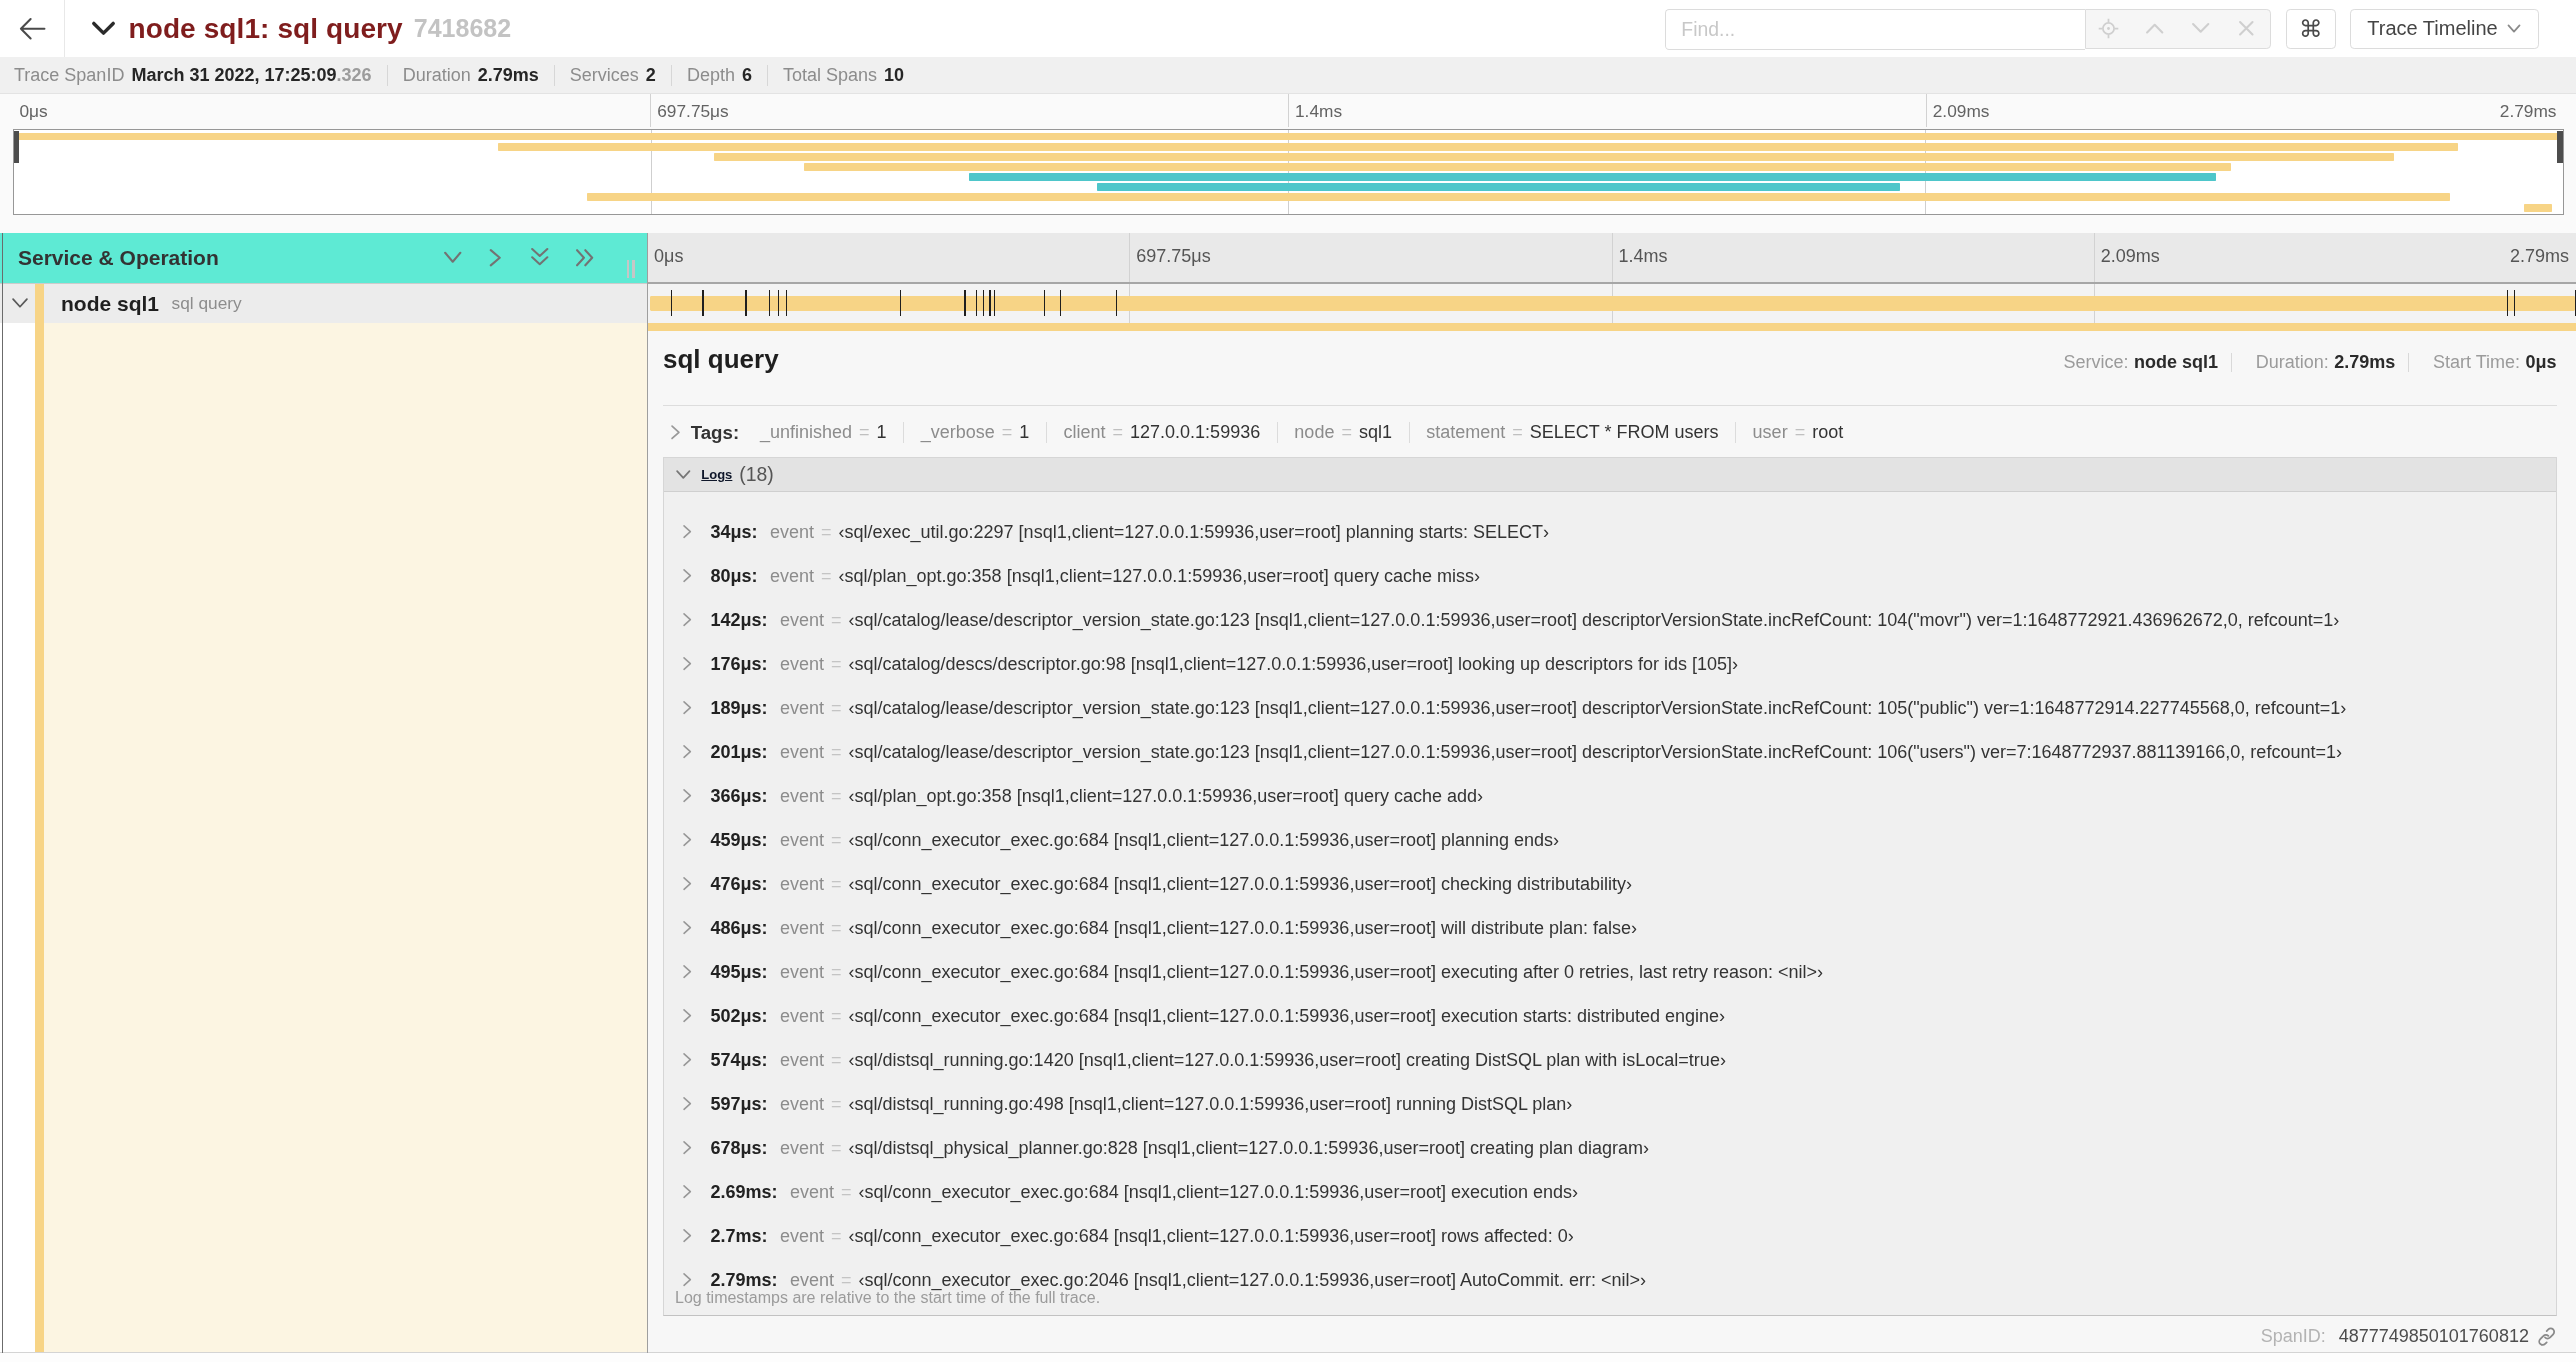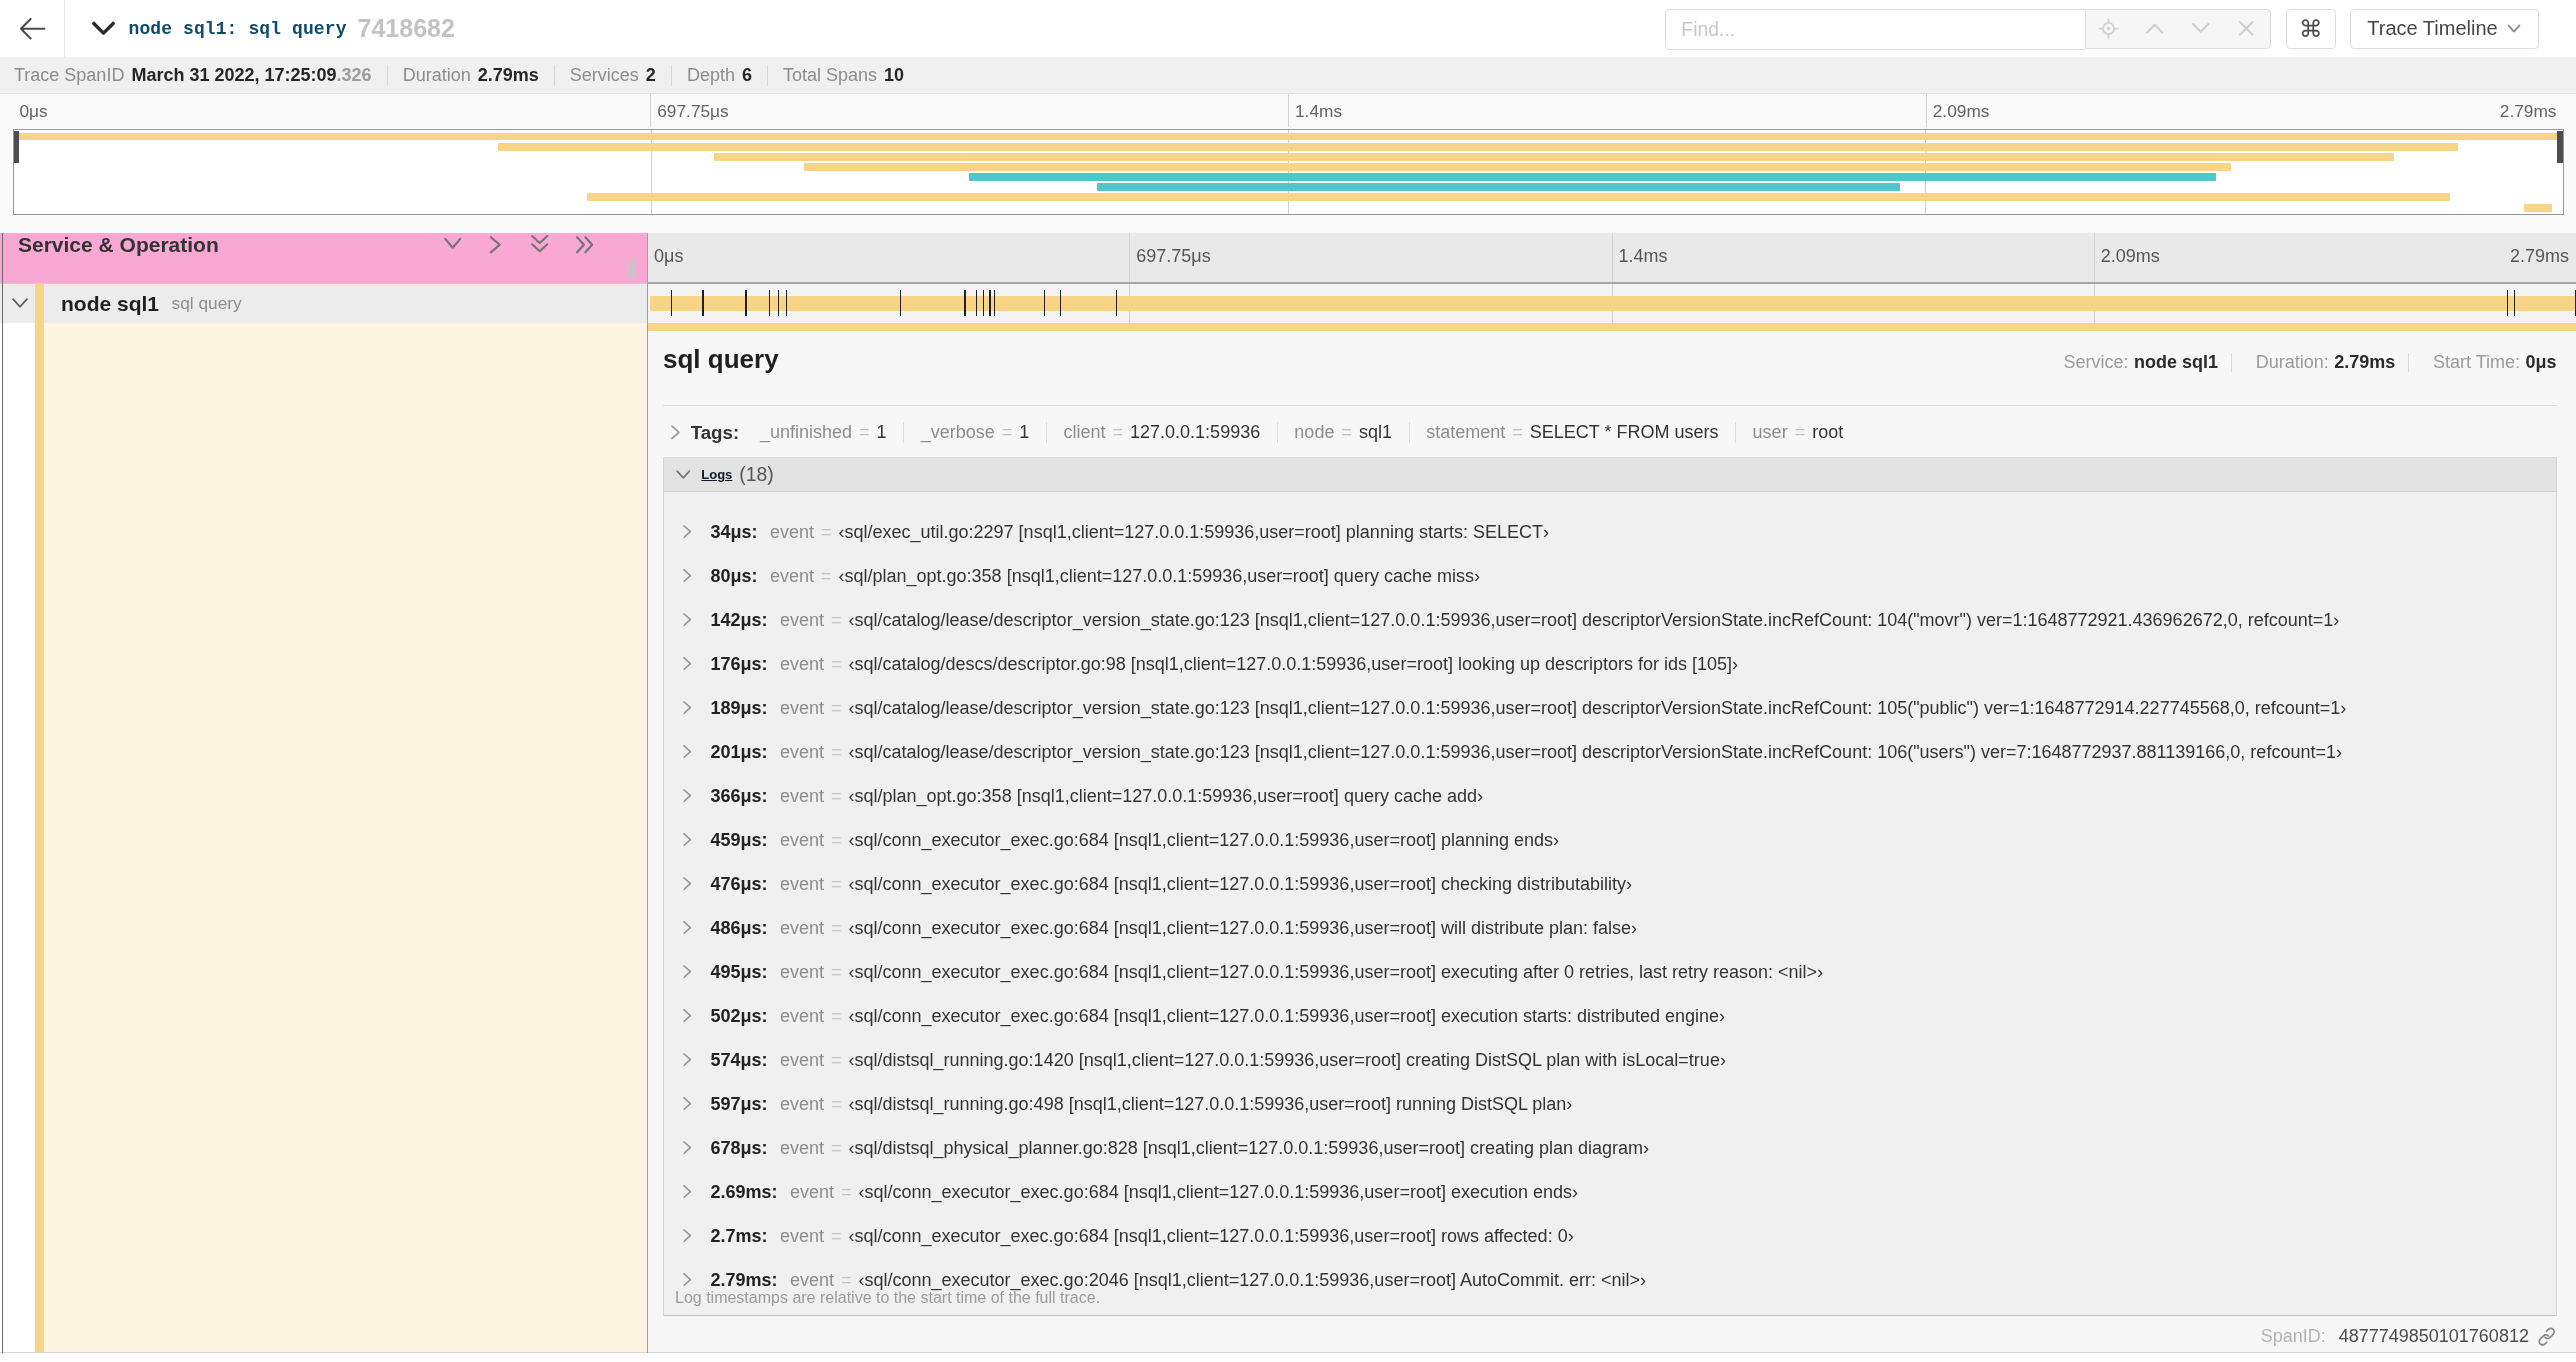--- a/index.html
+++ b/index.html
@@ -3,21 +3,21 @@
 <meta charset="utf-8">
 <style>
   html,body{margin:0;padding:0;background:#fafafa;}
   body{width:2576px;height:1363px;overflow:hidden;font-family:"Liberation Sans",sans-serif;-webkit-font-smoothing:antialiased;}
   .page{position:relative;width:2576px;height:1363px;background:#fafafa;overflow:hidden;}
 
   
   .topbar{position:absolute;top:0;left:0;right:0;height:57px;background:#fff;border-bottom:0.7px solid #e4e4e4;display:flex;align-items:center;}
   .back-btn{width:64px;height:57px;border-right:0.7px solid #e8e8e8;display:flex;align-items:center;justify-content:center;cursor:pointer;flex:0 0 auto;}
   .title-chev{margin-left:26px;display:flex;align-items:center;flex:0 0 auto;cursor:pointer;}
-  .page-title{font-size:18px;font-weight:bold;color:#0c4a6e;margin:0 0 0 12.5px;letter-spacing:0.1px;font-family:Liberation Mono, monospace;}
+  .page-title{font-size:28px;font-weight:bold;color:#7f1d1d;margin:0 0 0 12.5px;letter-spacing:0.1px;}
   .trace-id{font-size:25px;font-weight:bold;color:#c3c3c3;margin-left:11px;}
   .top-controls{margin-left:auto;margin-right:37px;display:flex;align-items:center;}
   .find-wrap{display:flex;align-items:stretch;height:40px;}
   .find-input{width:388px;height:39px;border:0.7px solid #dcdcdc;border-right:none;border-radius:4.2px 0 0 4.2px;padding:0 15.2px;font-size:19.4px;color:#444;background:#fff;outline:none;font-family:"Liberation Sans",sans-serif;}
   .find-input::placeholder{color:#c8c8c8;}
   .find-btns{display:flex;align-items:center;background:#f6f6f6;border:0.7px solid #dcdcdc;border-radius:0 4.2px 4.2px 0;}
   .find-btn{width:46px;height:39px;display:flex;align-items:center;justify-content:center;color:#cfcfcf;}
   .sq-btn{height:40px;border:0.7px solid #dcdcdc;border-radius:4.2px;background:#fff;display:flex;align-items:center;justify-content:center;cursor:pointer;}
   .kbd-btn{width:50px;margin-left:15.2px;font-size:23.5px;color:#4a4a4a;}
   .view-btn{min-width:148px;margin-left:14px;padding:0 16.6px;font-size:20px;color:#454545;}
@@ -34,21 +34,21 @@
   
   .mini-axis{position:absolute;top:94px;left:12.5px;width:2551px;height:33px;background:#fafafa;}
   .axis-label{position:absolute;top:7px;font-size:17.3px;color:#636363;white-space:nowrap;}
   .minimap{position:absolute;top:129px;left:12.5px;width:2551px;height:86px;background:#fff;border:0.7px solid #979797;box-sizing:border-box;cursor:crosshair;}
   .mini-grid{position:absolute;top:0;bottom:0;width:0.7px;background:#cfcfcf;}
   .mini-span{position:absolute;height:7.6px;border-radius:0.7px;}
   .mini-handle{position:absolute;width:5.5px;height:32px;background:#4d4d4d;top:0.7px;cursor:ew-resize;}
 
   
   .cols-header{position:absolute;top:233px;left:0;right:0;height:51px;display:flex;}
-  .left-header{width:647px;box-sizing:border-box;background:#f9a8d4;border-bottom:0.7px solid #cccccc;display:flex;position:relative;flex:0 0 auto;}
+  .left-header{width:647px;box-sizing:border-box;background:#5eead4;border-bottom:0.7px solid #cccccc;display:flex;align-items:center;position:relative;flex:0 0 auto;}
   .left-header .hdr-title{font-size:21px;font-weight:bold;color:#333;margin-left:18px;}
   .hdr-icons{position:absolute;right:50px;display:flex;align-items:center;gap:23.5px;}
   .hdr-icon{display:flex;align-items:center;justify-content:center;cursor:pointer;color:#737373;}
   .col-grip{position:absolute;right:12.5px;bottom:5.5px;display:flex;gap:3.5px;cursor:col-resize;}
   .col-grip i{display:block;width:2.1px;height:18px;background:#c6c6c6;}
   .right-header{flex:1;background:#e9e9e9;border-bottom:2.8px solid #a6a6a6;box-sizing:border-box;position:relative;}
   .right-header .axis-label{top:12.5px;font-size:18px;color:#555;}
   .tl-grid{position:absolute;top:0;bottom:0;width:0.7px;background:#d2d2d2;}
   .col-divider{position:absolute;left:647px;top:233px;bottom:9.7px;width:1.4px;background:#9e9e9e;z-index:5;}
   .left-edge-line{position:absolute;left:2.1px;top:233px;bottom:9.7px;width:1.4px;background:#6b6b6b;z-index:5;}

